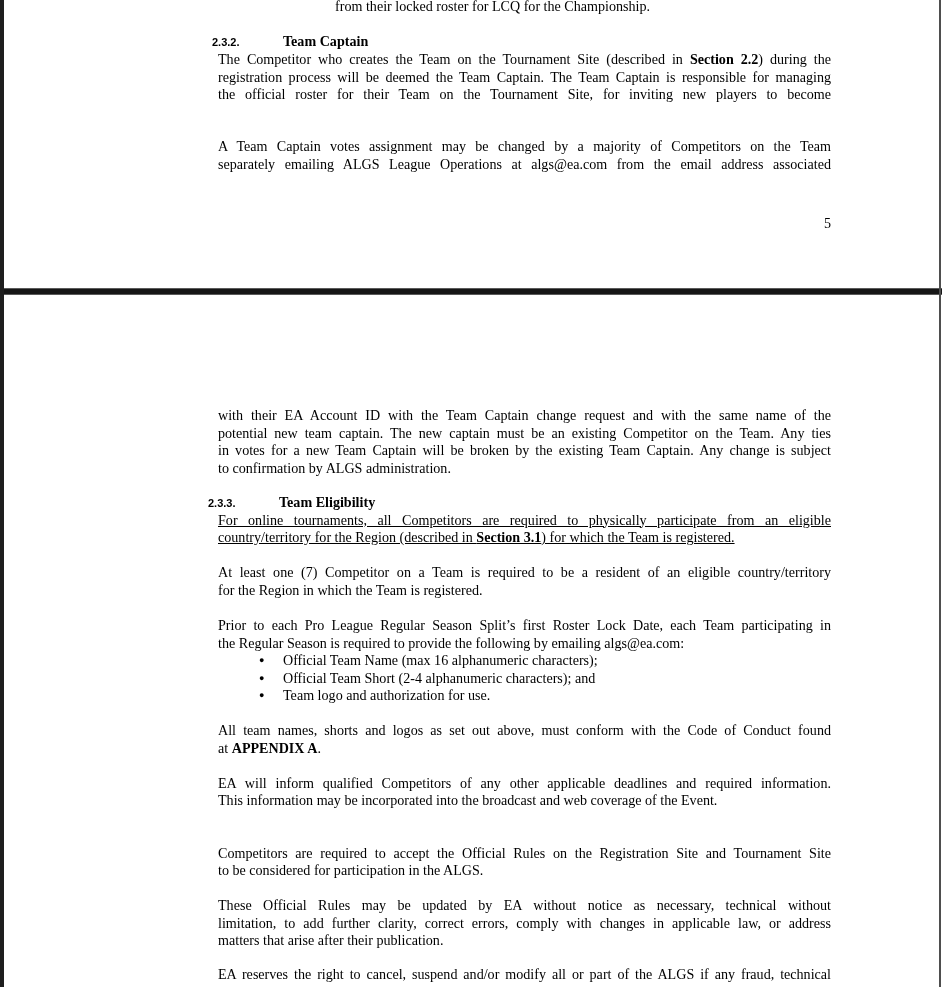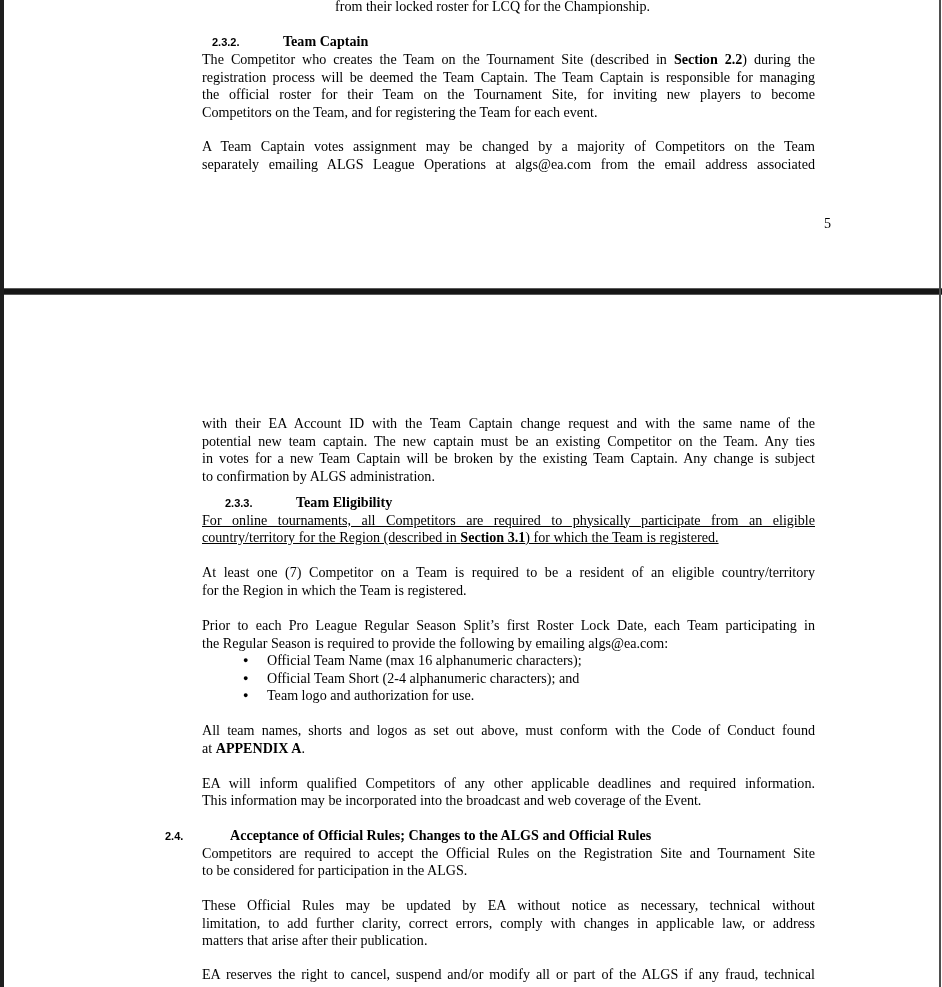--- a/index.html
+++ b/index.html
@@ -6,21 +6,21 @@
   .screen{
     position:relative;width:942px;height:987px;background:#ffffff;overflow:hidden;
     font-family:"Liberation Serif","DejaVu Serif",serif;
     font-size:14.1px;line-height:17.5px;color:#000000;
   }
   .edge-left{position:absolute;left:0;top:0;width:4px;height:987px;background:#1e1e1e;}
   .edge-right{position:absolute;left:939px;top:0;width:2px;height:987px;background:#4e4e4e;}
   .separator{position:absolute;left:0;top:288px;width:942px;height:7px;background:#161616;
     border-top:1px solid #5a5a5a;border-bottom:1px solid #5a5a5a;box-sizing:border-box;}
   .block{position:absolute;}
-  .para{left:202px;width:613px;}
+  .para{left:218px;width:613px;}
   .ln{text-align:justify;text-align-last:left;}
   .ln.j{text-align-last:justify;}
   .b{font-weight:bold;}
   .heading{font-weight:bold;white-space:nowrap;}
   .hnum{display:inline-block;font-family:"Liberation Sans","DejaVu Sans",sans-serif;font-size:11px;}
   .h23 .hnum{width:71px;}
   .h24 .hnum{width:65px;}
   .bullet-line{position:relative;padding-left:65px;text-align:left;}
   .dot{position:absolute;left:41px;top:0;font-size:9px;line-height:17.5px;}
   .pageno{left:218px;width:613px;text-align:right;}
@@ -34,40 +34,39 @@
   <div class="block cont-line" style="left:335px;top:-2px;">from their locked roster for LCQ for the Championship.</div>
 
   <div class="block heading h23" style="left:212px;top:33px;">
     <span class="hnum">2.3.2.</span><span class="hlabel">Team Captain</span>
   </div>
 
   <div class="block para" style="top:51px;">
     <div class="ln j"><span>The Competitor who creates the Team on the Tournament Site (described in </span><span class="b">Section 2.2</span><span>) during the</span></div>
     <div class="ln j">registration process will be deemed the Team Captain. The Team Captain is responsible for managing</div>
     <div class="ln j">the official roster for their Team on the Tournament Site, for inviting new players to become</div>
-    <div class="ln">Competitors on the Team, and for registering the Team for each event.</div>
   </div>
 
   <div class="block para" style="top:138px;">
     <div class="ln j">A Team Captain votes assignment may be changed by a majority of Competitors on the Team</div>
     <div class="ln j">separately emailing ALGS League Operations at algs@ea.com from the email address associated</div>
   </div>
 
   <div class="block pageno" style="top:215px;">5</div>
 
   <div class="separator"></div>
 
-  <div class="block para" style="top:407px;margin-top:8px;">
+  <div class="block para" style="top:407px;">
     <div class="ln j">with their EA Account ID with the Team Captain change request and with the same name of the</div>
     <div class="ln j">potential new team captain. The new captain must be an existing Competitor on the Team. Any ties</div>
     <div class="ln j">in votes for a new Team Captain will be broken by the existing Team Captain. Any change is subject</div>
     <div class="ln">to confirmation by ALGS administration.</div>
   </div>
 
-  <div class="block heading h23" style="left:225px;top:494px;">
+  <div class="block heading h23" style="left:208px;top:494px;">
     <span class="hnum">2.3.3.</span><span class="hlabel">Team Eligibility</span>
   </div>
 
   <div class="block para" style="top:511.5px;text-decoration:underline;">
     <div class="ln j">For online tournaments, all Competitors are required to physically participate from an eligible</div>
     <div class="ln"><span>country/territory for the Region (described in </span><span class="b">Section 3.1</span><span>) for which the Team is registered.</span></div>
   </div>
 
   <div class="block para" style="top:564px;">
     <div class="ln j">At least one (7) Competitor on a Team is required to be a resident of an eligible country/territory</div>
@@ -85,23 +84,20 @@
   <div class="block para" style="top:722px;">
     <div class="ln j">All team names, shorts and logos as set out above, must conform with the Code of Conduct found</div>
     <div class="ln"><span>at </span><span class="b">APPENDIX A</span><span>.</span></div>
   </div>
 
   <div class="block para" style="top:774.5px;">
     <div class="ln j">EA will inform qualified Competitors of any other applicable deadlines and required information.</div>
     <div class="ln">This information may be incorporated into the broadcast and web coverage of the Event.</div>
   </div>
 
-  <div class="block heading h24" style="left:165px;top:827px;">
-    <span class="hnum">2.4.</span><span class="hlabel">Acceptance of Official Rules; Changes to the ALGS and Official Rules</span>
-  </div>
 
   <div class="block para" style="top:844.5px;">
     <div class="ln j">Competitors are required to accept the Official Rules on the Registration Site and Tournament Site</div>
     <div class="ln">to be considered for participation in the ALGS.</div>
   </div>
 
   <div class="block para" style="top:897px;">
     <div class="ln j">These Official Rules may be updated by EA without notice as necessary, technical without</div>
     <div class="ln j">limitation, to add further clarity, correct errors, comply with changes in applicable law, or address</div>
     <div class="ln">matters that arise after their publication.</div>

